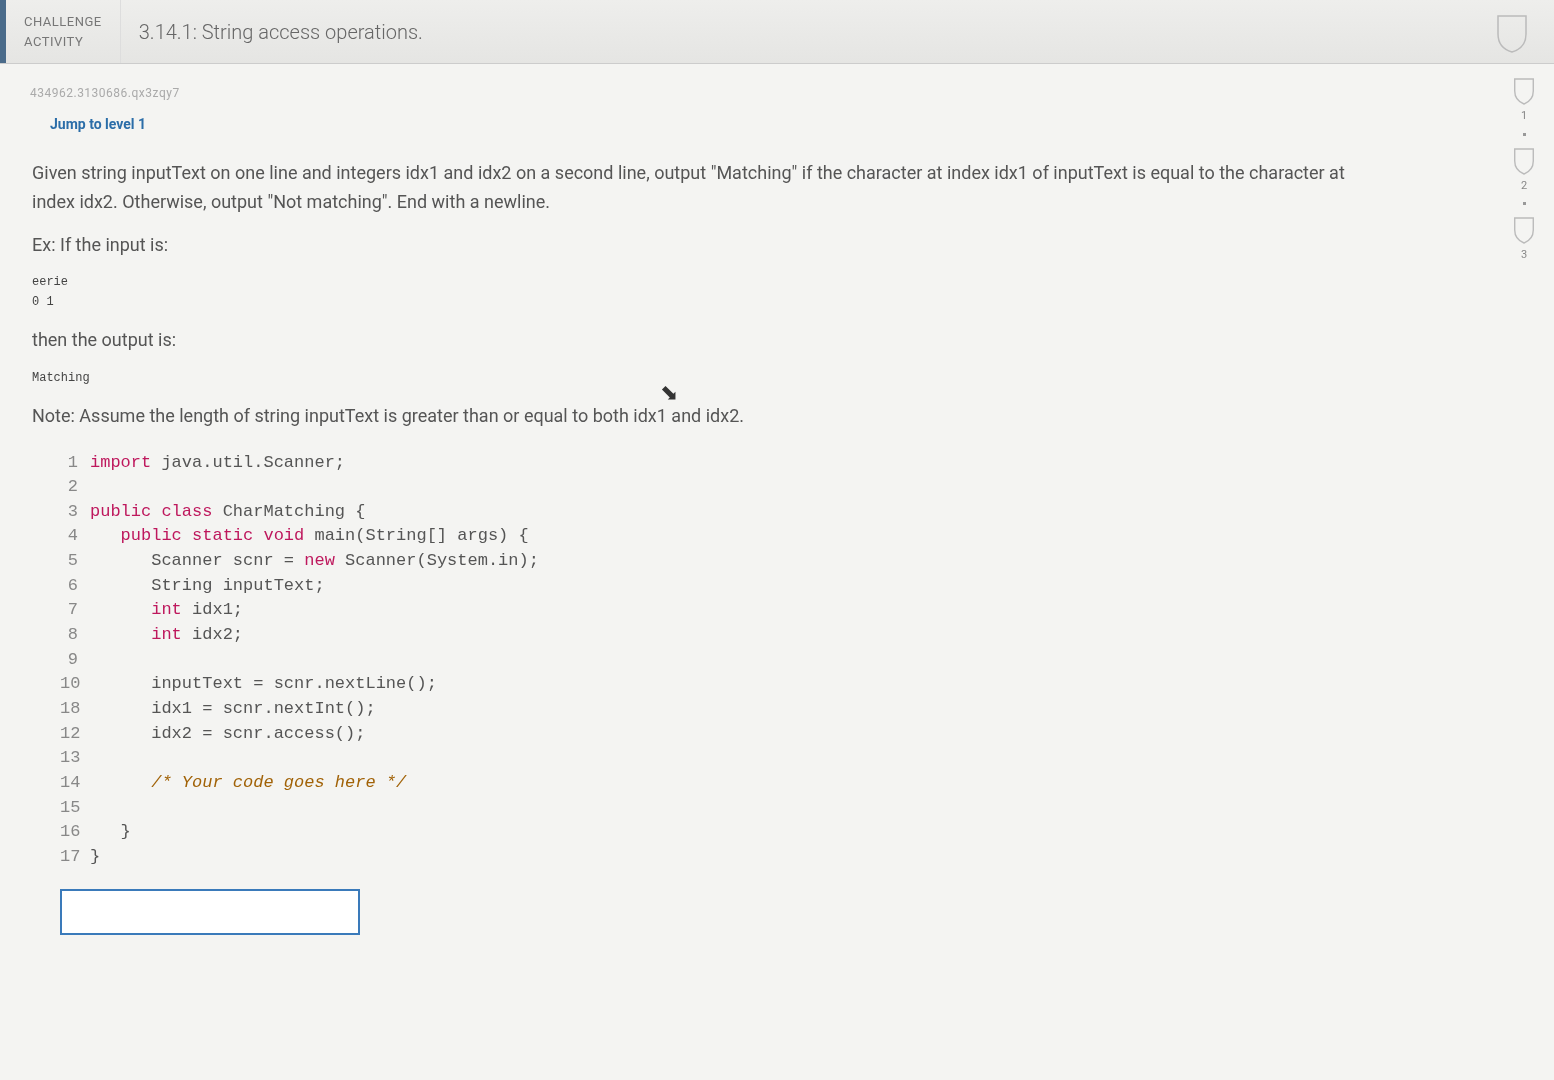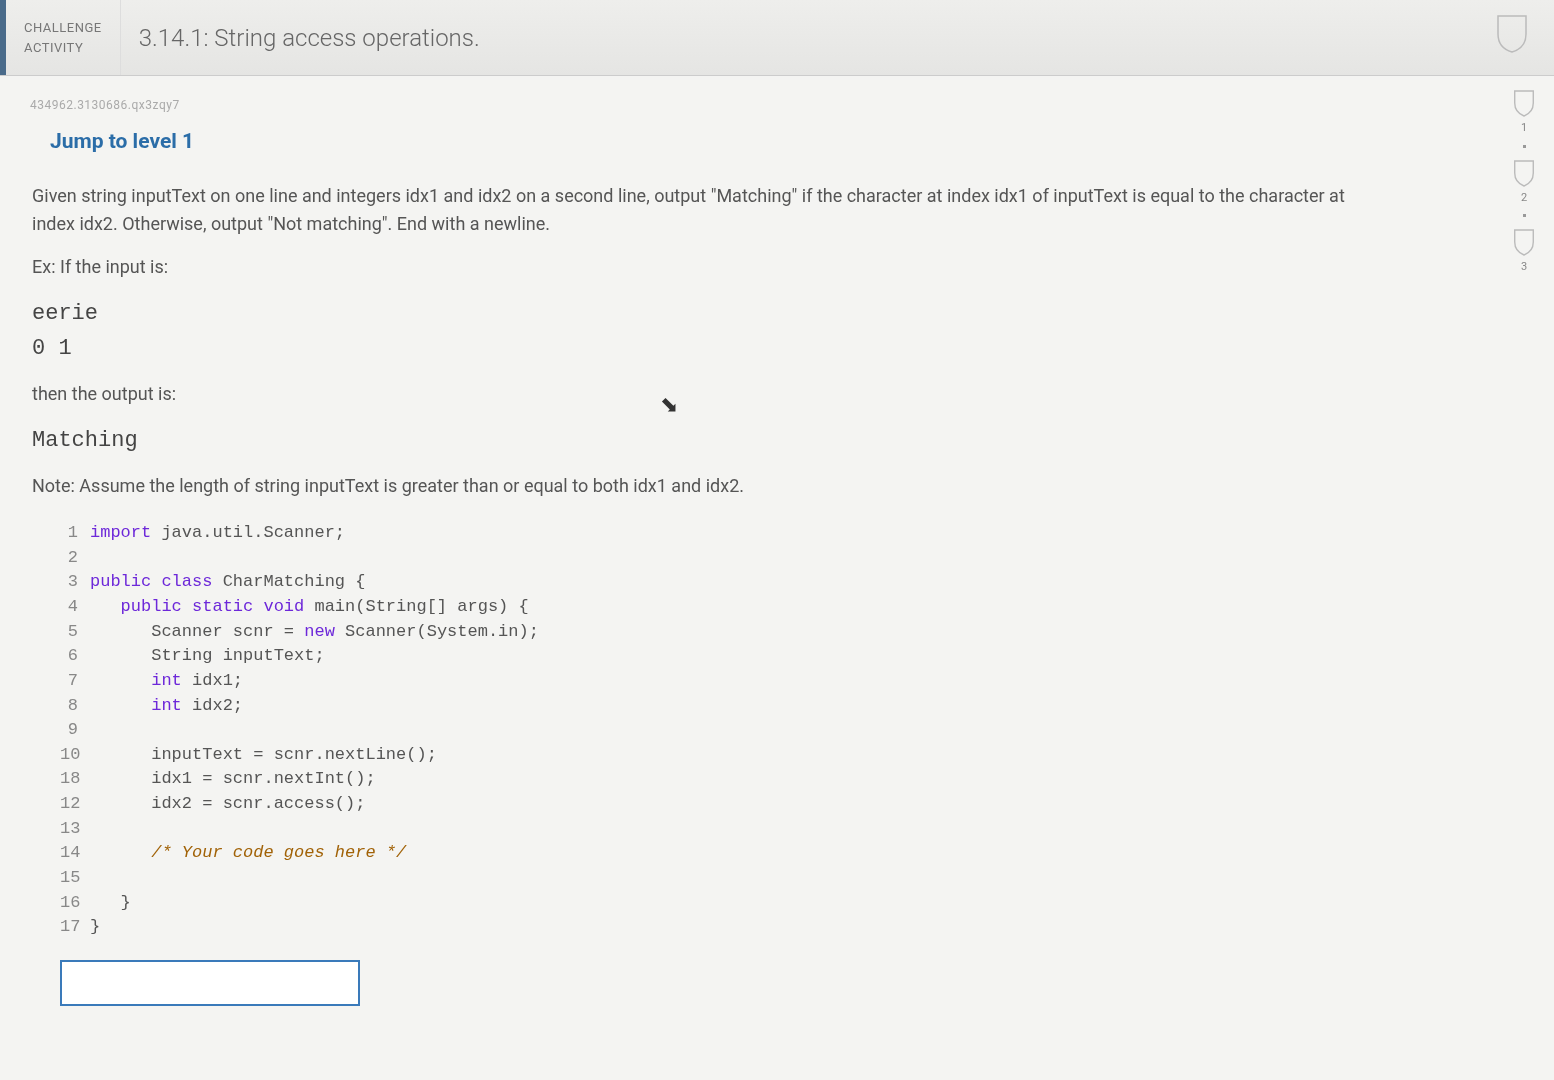--- a/index.html
+++ b/index.html
@@ -10,21 +10,21 @@
       font-size: 18px;
       line-height: 1.5;
       width: 1554px;
       min-height: 1080px;
     }
     .header {
       display: flex;
       align-items: stretch;
       background: linear-gradient(to bottom, #eeeeec, #e5e5e3);
       border-bottom: 1px solid #ccc;
-      height: 76px;
+      height: 64px;
       position: relative;
     }
     .header-left-border {
       width: 6px;
       background: #4a6b8a;
     }
     .header-label {
       display: flex;
       flex-direction: column;
       justify-content: center;
@@ -32,21 +32,21 @@
       color: #777;
       font-size: 13px;
       letter-spacing: 0.5px;
       border-right: 1px solid #ddd;
     }
     .header-title {
       display: flex;
       align-items: center;
       padding: 0 18px;
       color: #666;
-      font-size: 24px;
+      font-size: 20px;
       font-weight: 300;
     }
     .shield-icon {
       position: absolute;
       right: 20px;
       top: 10px;
       width: 44px;
       height: 44px;
     }
     .content {
@@ -56,21 +56,21 @@
     .hashline {
       font-size: 12px;
       color: #aaa;
       letter-spacing: 0.5px;
       margin-bottom: 12px;
       margin-left: 10px;
     }
     .link-line {
       color: #2b6da8;
       font-weight: 700;
-      font-size: 21px;
+      font-size: 14px;
       margin-left: 30px;
       margin-bottom: 24px;
       cursor: pointer;
     }
     .levels {
       position: absolute;
       right: 16px;
       top: 10px;
       display: flex;
       flex-direction: column;
@@ -99,21 +99,21 @@
     .instructions {
       margin: 0 12px 20px 12px;
       max-width: 1320px;
       color: #555;
       font-size: 18px;
       line-height: 1.6;
     }
     .instructions p { margin-bottom: 14px; }
     .mono {
       font-family: "Courier New", Courier, monospace;
-      font-size: 22px;
+      font-size: 12px;
       color: #444;
       white-space: pre;
     }
     .code-area {
       margin: 10px 20px 20px 40px;
     }
     .code-line {
       display: flex;
       font-family: "Courier New", Courier, monospace;
       font-size: 17px;
@@ -121,21 +121,21 @@
     }
     .ln {
       width: 30px;
       text-align: right;
       color: #888;
       padding-right: 12px;
       user-select: none;
       flex-shrink: 0;
     }
     .code-text { white-space: pre; }
-    .kw { color: #6d28d9; }
+    .kw { color: #be185d; }
     .comment { color: #a16207; font-style: italic; }
     .cursor-icon {
       position: absolute;
       left: 660px;
       top: 312px;
       font-size: 22px;
       color: #333;
     }
     .button-row {
       margin: 20px 40px 0 40px;

